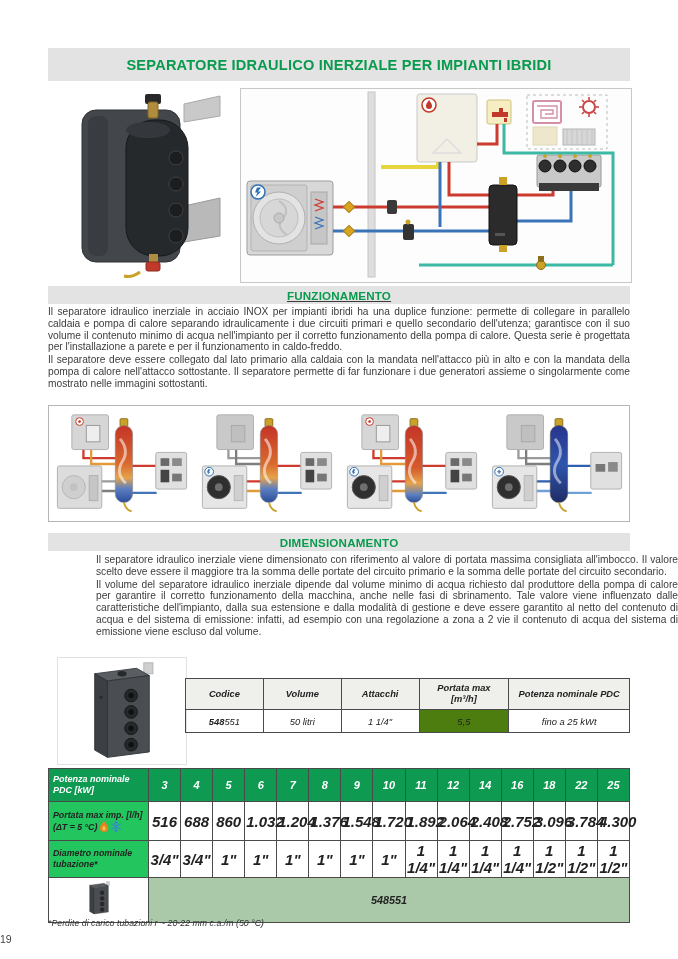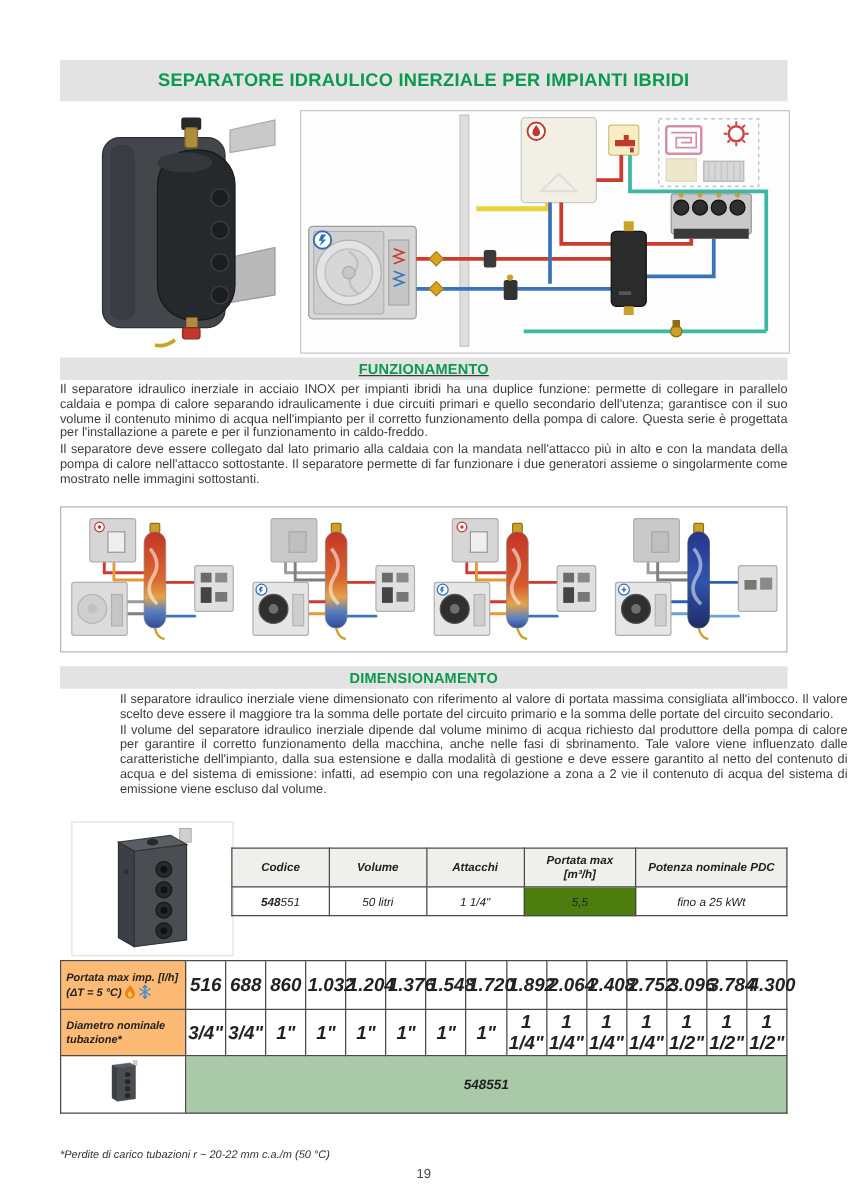--- a/index.html
+++ b/index.html
@@ -35,28 +35,28 @@
   table.t1 td{font-size:9.4px;height:20px;color:#222;}
   .yellow{background:#4d7c0f;}
   
   table.t2{left:48px;top:768px;width:582px;border-collapse:collapse;table-layout:fixed;font-style:italic;}
   table.t2 th,table.t2 td{border:1px solid #4a4a4a;}
   table.t2 th{background:#0f9a52;color:#fff;}
   th.glabel{text-align:left;padding:2px 4px;font-size:9px;line-height:1.2;height:28px;}
   th.gnum{font-size:11px;font-weight:bold;text-align:center;}
   td.val{font-size:15px;font-weight:bold;text-align:center;color:#222;height:36px;}
   td.val2{height:30px;}
-  td.rlabel{text-align:left;padding:2px 4px;font-size:8.8px;font-weight:bold;line-height:1.2;color:#222;background:#fdba74;}
+  td.rlabel{text-align:left;padding:2px 4px;font-size:8.8px;font-weight:bold;line-height:1.2;color:#222;background:#22c55e;}
   td.imgcell{background:#fff;text-align:center;vertical-align:middle;height:42px;padding:1px;}
   td.band{background:#a9c9a9;text-align:center;font-size:10.8px;font-weight:bold;color:#222;}
   .lblline{display:block;}
   .iconrow{display:inline-flex;gap:3px;vertical-align:-2px;margin-left:3px;}
   
   .footnote{left:48px;top:918px;font-size:8.8px;font-style:italic;color:#333;}
-  .pagenum{left:0;top:933px;width:678px;text-align:center;font-size:10.5px;color:#444;}
+  .pagenum{left:0;top:933px;width:678px;text-align:left;font-size:10.5px;color:#444;}
 </style>
 </head>
 <body>
 
 <div class="abs graybar titlebar">
   <span>SEPARATORE IDRAULICO INERZIALE PER IMPIANTI IBRIDI</span>
 </div>
 
 <div class="abs photo">
   <svg width="188" height="197" viewBox="0 0 188 197">
@@ -408,20 +408,41 @@
       <col>
       <col>
       <col>
       <col>
       <col>
       <col>
       <col>
       <col>
   </colgroup>
   <tbody>
+    <tr>
+      <th class="glabel">
+        <span class="lblline">Potenza nominale</span>
+        <span class="lblline">PDC [kW]</span>
+      </th>
+      <th class="gnum">3</th>
+      <th class="gnum">4</th>
+      <th class="gnum">5</th>
+      <th class="gnum">6</th>
+      <th class="gnum">7</th>
+      <th class="gnum">8</th>
+      <th class="gnum">9</th>
+      <th class="gnum">10</th>
+      <th class="gnum">11</th>
+      <th class="gnum">12</th>
+      <th class="gnum">14</th>
+      <th class="gnum">16</th>
+      <th class="gnum">18</th>
+      <th class="gnum">22</th>
+      <th class="gnum">25</th>
+    </tr>
     <tr>
       <td class="rlabel">
         <span class="lblline">Portata max imp. [l/h]</span>
         <span>
           <span>(ΔT = 5 °C)</span><span class="iconrow">
           <svg width="8" height="11" viewBox="0 0 8 11">
                 <path d="M4 0 c2.4 3.2 4 4.6 4 7 a4 4 0 1 1 -8 0 c0 -2.4 1.6 -3.8 4 -7 z" fill="#e8821e"></path>
                 <path d="M4 4.5 c1.1 1.5 1.8 2.1 1.8 3.2 a1.8 1.8 0 1 1 -3.6 0 c0 -1.1 0.7 -1.7 1.8 -3.2 z" fill="#f6c04a"></path>
               </svg>
           <svg width="10" height="11" viewBox="0 0 10 11">

